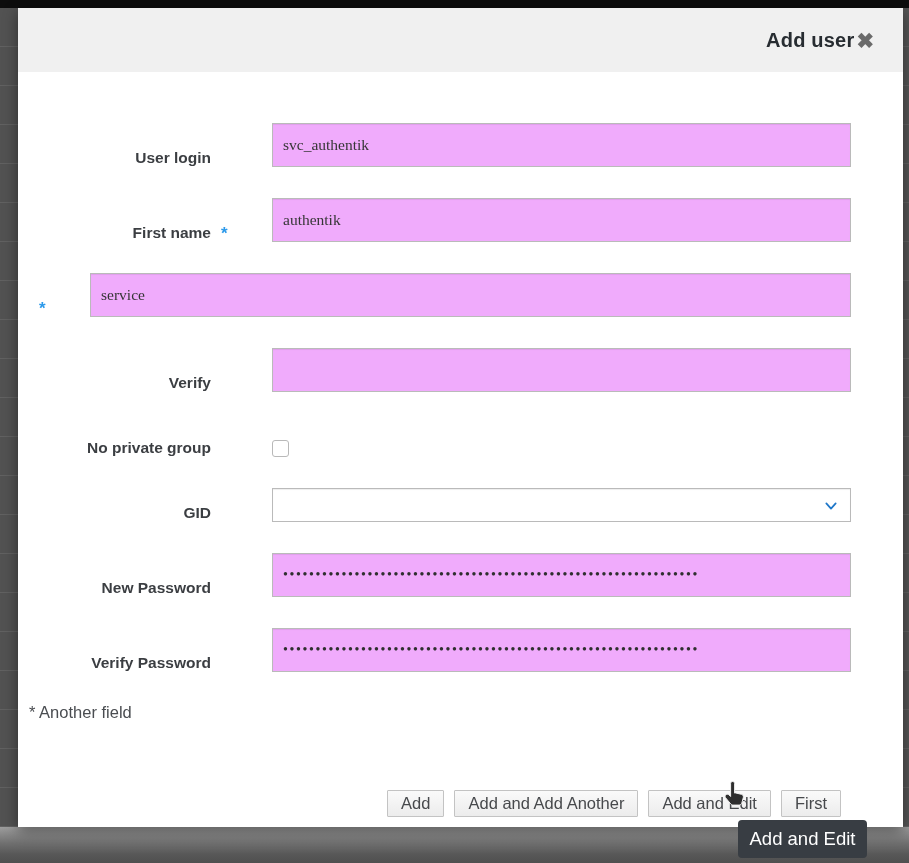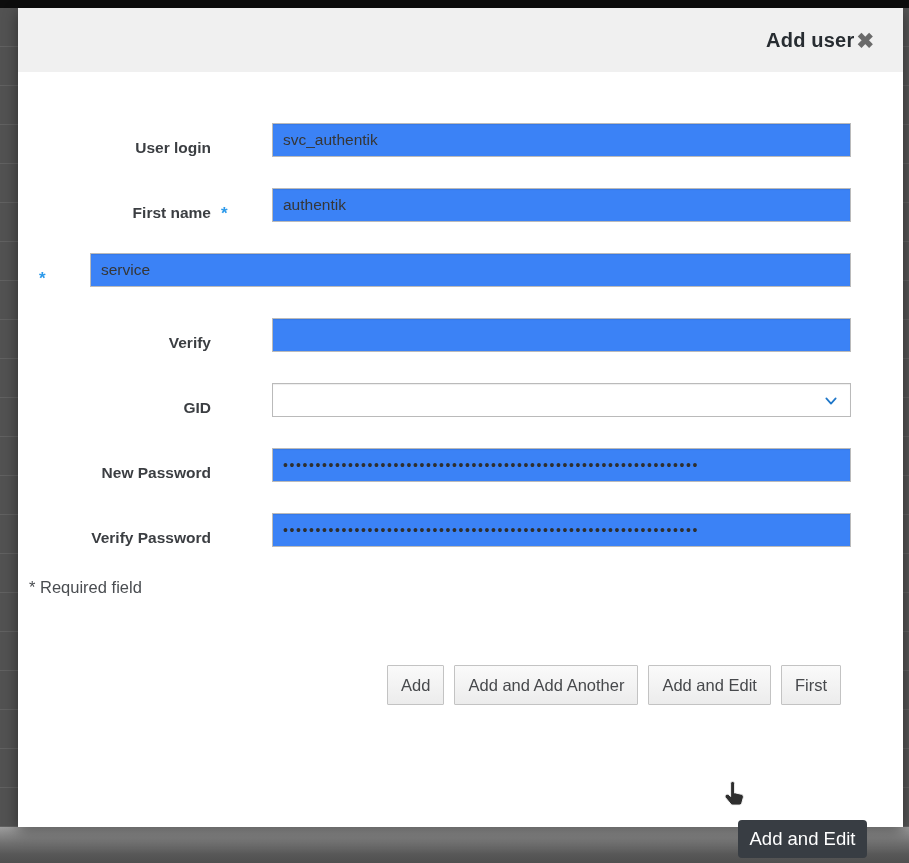--- a/index.html
+++ b/index.html
@@ -40,22 +40,22 @@
   .label-col {
     width:182px; text-align:right; flex:none;
     font-size:15.5px; font-weight:600; color:#3b3e42;
   }
   .req-col {
     width:61px; flex:none; text-align:left; padding-left:10px;
     font-size:17px; font-weight:700; color:#2b99ea; line-height:1;
   }
   .input-col { flex:1; position:relative; }
   .text-input {
-    width:100%; height:34px; border:1px solid #bababa; background:#3b82f6;
-    padding:0 10px; font-family:Liberation Sans, sans-serif;
+    width:100%; height:44px; border:1px solid #bababa; background:#f0abfc;
+    padding:0 10px; font-family:Liberation Serif, serif;
     font-size:15.5px; color:#363636;
     box-shadow:inset 0 1px 1px rgba(0,0,0,.07); outline:none;
   }
   .password-input { font-size:14px; letter-spacing:1.6px; color:#2f2f2f; }
   .checkbox {
     appearance:none; -webkit-appearance:none;
     width:17px; height:17px; border:1px solid #b9b9b9; border-radius:3px;
     background:#fff; cursor:pointer; display:block;
   }
   .select-box {
@@ -66,21 +66,21 @@
   .section-gap { margin-top:18px; }
 
   .required-note { margin-top:4px; font-size:16.5px; color:#4a4d51; }
 
   
   .footer {
     margin-top:68px; padding-right:10px;
     display:flex; justify-content:flex-end; gap:10px;
   }
   .btn {
-    height:40px; padding:0 13px; cursor:pointer;
+    height:27px; padding:0 13px; cursor:pointer;
     font-family:"Liberation Sans", sans-serif; font-size:16.5px; color:#47494c;
     background:linear-gradient(to bottom,#fafafa,#ececec);
     border:1px solid #c3c3c3; border-radius:1px;
   }
 
   
   .tooltip {
     position:absolute; left:738px; top:820px; width:129px; height:38px; z-index:20;
     background:#383d43; border-radius:4px; color:#ffffff;
     display:flex; align-items:center; justify-content:center;
@@ -129,20 +129,27 @@
     </div>
 
     <div class="form-row">
       <label class="label-col">Verify</label>
       <span class="req-col"></span>
       <div class="input-col">
         <input class="text-input" type="text" value="" style="">
       </div>
     </div>
 
+    <div class="form-row">
+      <label class="label-col">No private group</label>
+      <span class="req-col"></span>
+      <div class="input-col">
+        <input class="checkbox" type="checkbox" style="">
+      </div>
+    </div>
 
     <div class="form-row">
       <label class="label-col">GID</label>
       <span class="req-col"></span>
       <div class="input-col">
         <div class="select-box">
           <svg class="select-chevron" width="16" height="16" viewBox="0 0 24 24" fill="none">
             <polyline points="5,8 12,16 19,8" stroke="#1f77c9" stroke-width="2.6" fill="none" stroke-linecap="round" stroke-linejoin="round"></polyline>
           </svg>
         </div>
@@ -158,21 +165,21 @@
     </div>
 
     <div class="form-row">
       <label class="label-col">Verify Password</label>
       <span class="req-col"></span>
       <div class="input-col">
         <input class="text-input password-input" type="text" value="••••••••••••••••••••••••••••••••••••••••••••••••••••••••••••••••" style="">
       </div>
     </div>
 
-    <div class="required-note">* Required field</div>
+    <div class="required-note">* Another field</div>
 
     <div class="footer">
       <button class="btn">Add</button>
       <button class="btn">Add and Add Another</button>
       <button class="btn">Add and Edit</button>
       <button class="btn">First</button>
     </div>
 
   </div>
 </div>

